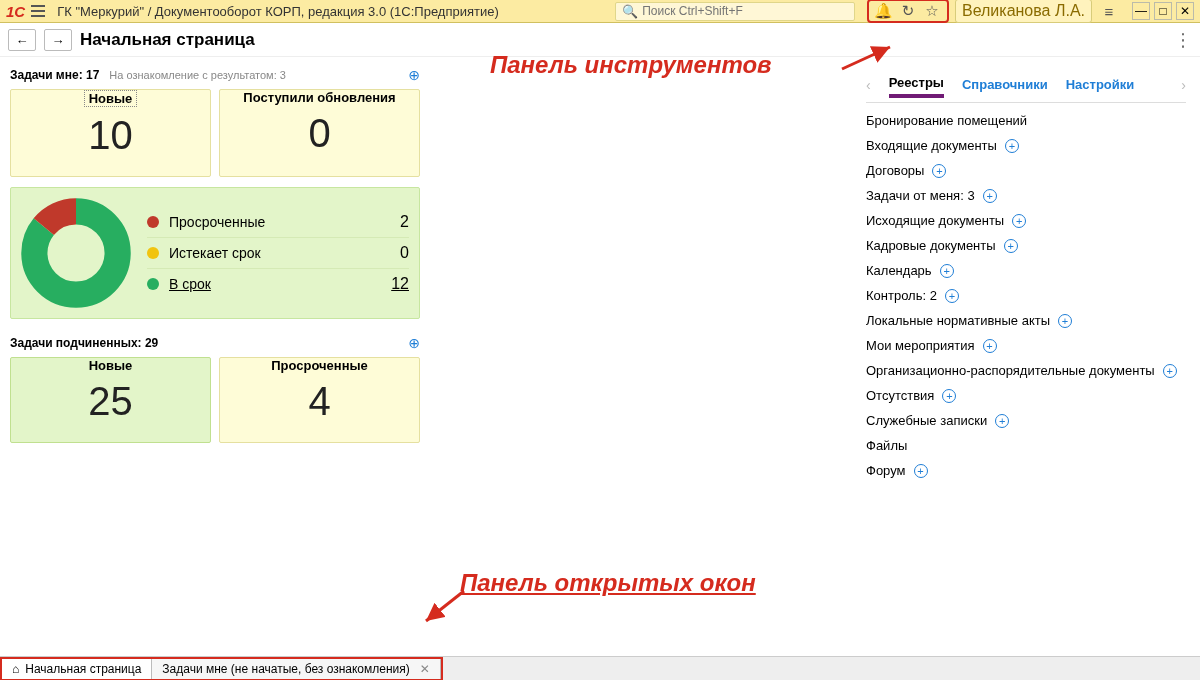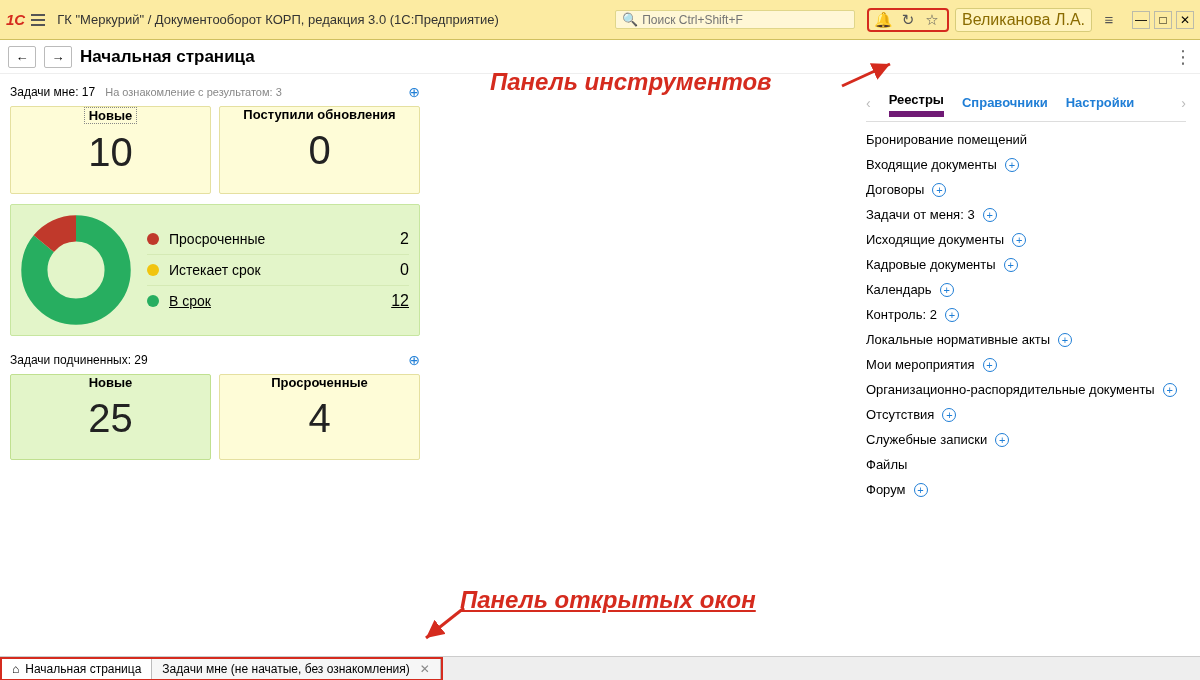--- a/index.html
+++ b/index.html
@@ -1,37 +1,37 @@
 <!DOCTYPE html>
 <html><head>
 <meta charset="utf-8">
 <style>
   * { box-sizing: border-box; margin: 0; padding: 0; }
   body { font-family: Arial, sans-serif; font-size: 13px; background: #fff; width: 1200px; height: 680px; overflow: hidden; position: relative; }
-  .titlebar { height: 40px; background: #fceba2; border-bottom: 1px solid #d0c060; display: flex; align-items: center; padding: 0 6px; gap: 6px; }
+  .titlebar { height: 23px; background: #fceba2; border-bottom: 1px solid #d0c060; display: flex; align-items: center; padding: 0 6px; gap: 6px; }
   .logo { color: #d52b1e; font-weight: bold; font-size: 15px; font-style: italic; }
   .hamburger { display:inline-flex; flex-direction:column; gap:3px;}
   .hamburger span{width:14px;height:2px;background:#555;}
   .titlebar .title { flex: 0 0 auto; margin-left: 6px; color:#333;}
   .search-wrap{ margin-left:auto; display:flex; align-items:center; background:#fff7d6; border:1px solid #e0d68a; border-radius:2px; padding:1px 6px; width:240px;}
   .search-wrap input{ border:none; background:transparent; outline:none; font-size:12px; width:100%; color:#999;}
   .tool-group{ display:flex; align-items:center; gap:2px; margin-left:6px;}
   .tool-group.boxed{ border:2px solid #d52b1e; border-radius:4px; padding:0 4px; height:24px;}
   .tool-btn{ width:22px; height:22px; display:flex; align-items:center; justify-content:center; font-size:15px; color:#555; border:1px solid transparent; border-radius:2px;}
   .user-badge{ border:1px solid #d8cc7a; border-radius:3px; padding:2px 6px; font-size:16px; color:#8a6b00; background:#fff3bd;}
   .winbtns{ display:flex; gap:4px; margin-left:6px;}
   .winbtn{ width:18px;height:18px;border:1px solid #bba; display:flex;align-items:center;justify-content:center;font-size:12px;}
   .subbar{ height:34px; display:flex; align-items:center; padding:0 8px; gap:8px; border-bottom:1px solid #eee;}
   .nav-btn{ width:28px;height:22px;border:1px solid #bbb;border-radius:2px;display:flex;align-items:center;justify-content:center;font-size:13px;}
   .page-title{ font-size:17px; font-weight:bold;}
   .kebab{ margin-left:auto; font-size:18px; color:#666;}
   .content{ display:flex; height:588px;}
   .left{ flex:0 0 430px; padding:8px 10px;}
   .sec-head{ display:flex; align-items:center; font-size:12px; margin:2px 0 6px;}
-  .sec-head .primary{ font-weight:normal;}
+  .sec-head .primary{ font-weight:bold;}
   .sec-head .secondary{ color:#888; margin-left:10px; font-size:11px;}
   .sec-head .plus{ margin-left:auto; color:#1f7ed6; font-size:14px;}
   .tiles{ display:flex; gap:8px;}
   .tile{ flex:1; background:#fefcd7; border:1px solid #e5e0a0; border-radius:2px; text-align:center; padding:0 4px 18px;}
   .tile.green{ background:#e3f5c9; border-color:#c0e090;}
   .tile .lbl{ font-size:13px; font-weight:bold;}
   .tile .boxed-lbl{ border:1px dotted #888; padding:0 4px; display:inline-block;}
   .tile .num{ font-size:40px; margin-top:6px; color:#222;}
   .status-card{ background:#e3f5c9; border:1px solid #c7e6a0; border-radius:2px; margin-top:10px; padding:10px; display:flex; gap:16px; align-items:center;}
   .donut{ width:110px;height:110px; position:relative;}
@@ -40,21 +40,21 @@
   .legend-row{ display:flex; align-items:center; padding:6px 0; border-bottom:1px solid #d5eab5;}
   .legend-row:last-child{border-bottom:none;text-decoration:underline;}
   .dot{ width:12px;height:12px;border-radius:50%; margin-right:10px;}
   .legend-row .txt{ flex:1; font-size:14px;}
   .legend-row .val{ font-size:16px; width:30px; text-align:right;}
   .right{ flex:1; position:relative;}
   .panel{ position:absolute; right:14px; top:10px; width:320px;}
   .tabs{ display:flex; align-items:center; gap:18px; border-bottom:1px solid #ddd; padding:4px 0;}
   .tabs .chev{ color:#bbb; font-size:14px;}
   .tab{ color:#1f7ed6; font-weight:bold; font-size:13px; padding:4px 0;}
-  .tab.active{ color:#000; border-bottom:6px solid #701a75;}
+  .tab.active{ color:#000; border-bottom:4px solid #701a75;}
   .reg-list{ margin-top:10px; display:flex; flex-direction:column; gap:10px;}
   .reg-item{ display:flex; align-items:center; font-size:13px;}
   .reg-item .pl{ color:#1f7ed6; border:1px solid #1f7ed6; border-radius:50%; width:14px;height:14px; font-size:11px; line-height:12px; text-align:center; margin-left:8px;}
   .callout{ position:absolute; color:#d52b1e; font-size:24px; font-weight:bold; font-style:italic;}
   .arrow{ position:absolute; }
   .bottom-bar{ position:absolute; bottom:0; left:0; right:0; height:24px; background:#eee; border-top:1px solid #ccc; display:flex;}
   .tab-group{ display:flex; border:2px solid #d52b1e; height:24px;}
   .win-tab{ display:flex; align-items:center; gap:6px; padding:0 10px; border-right:1px solid #bbb; font-size:12px; background:#f6f6f6;}
   .win-tab.active{ background:#fff;}
   .close-x{ color:#888; font-size:12px; margin-left:4px;}

